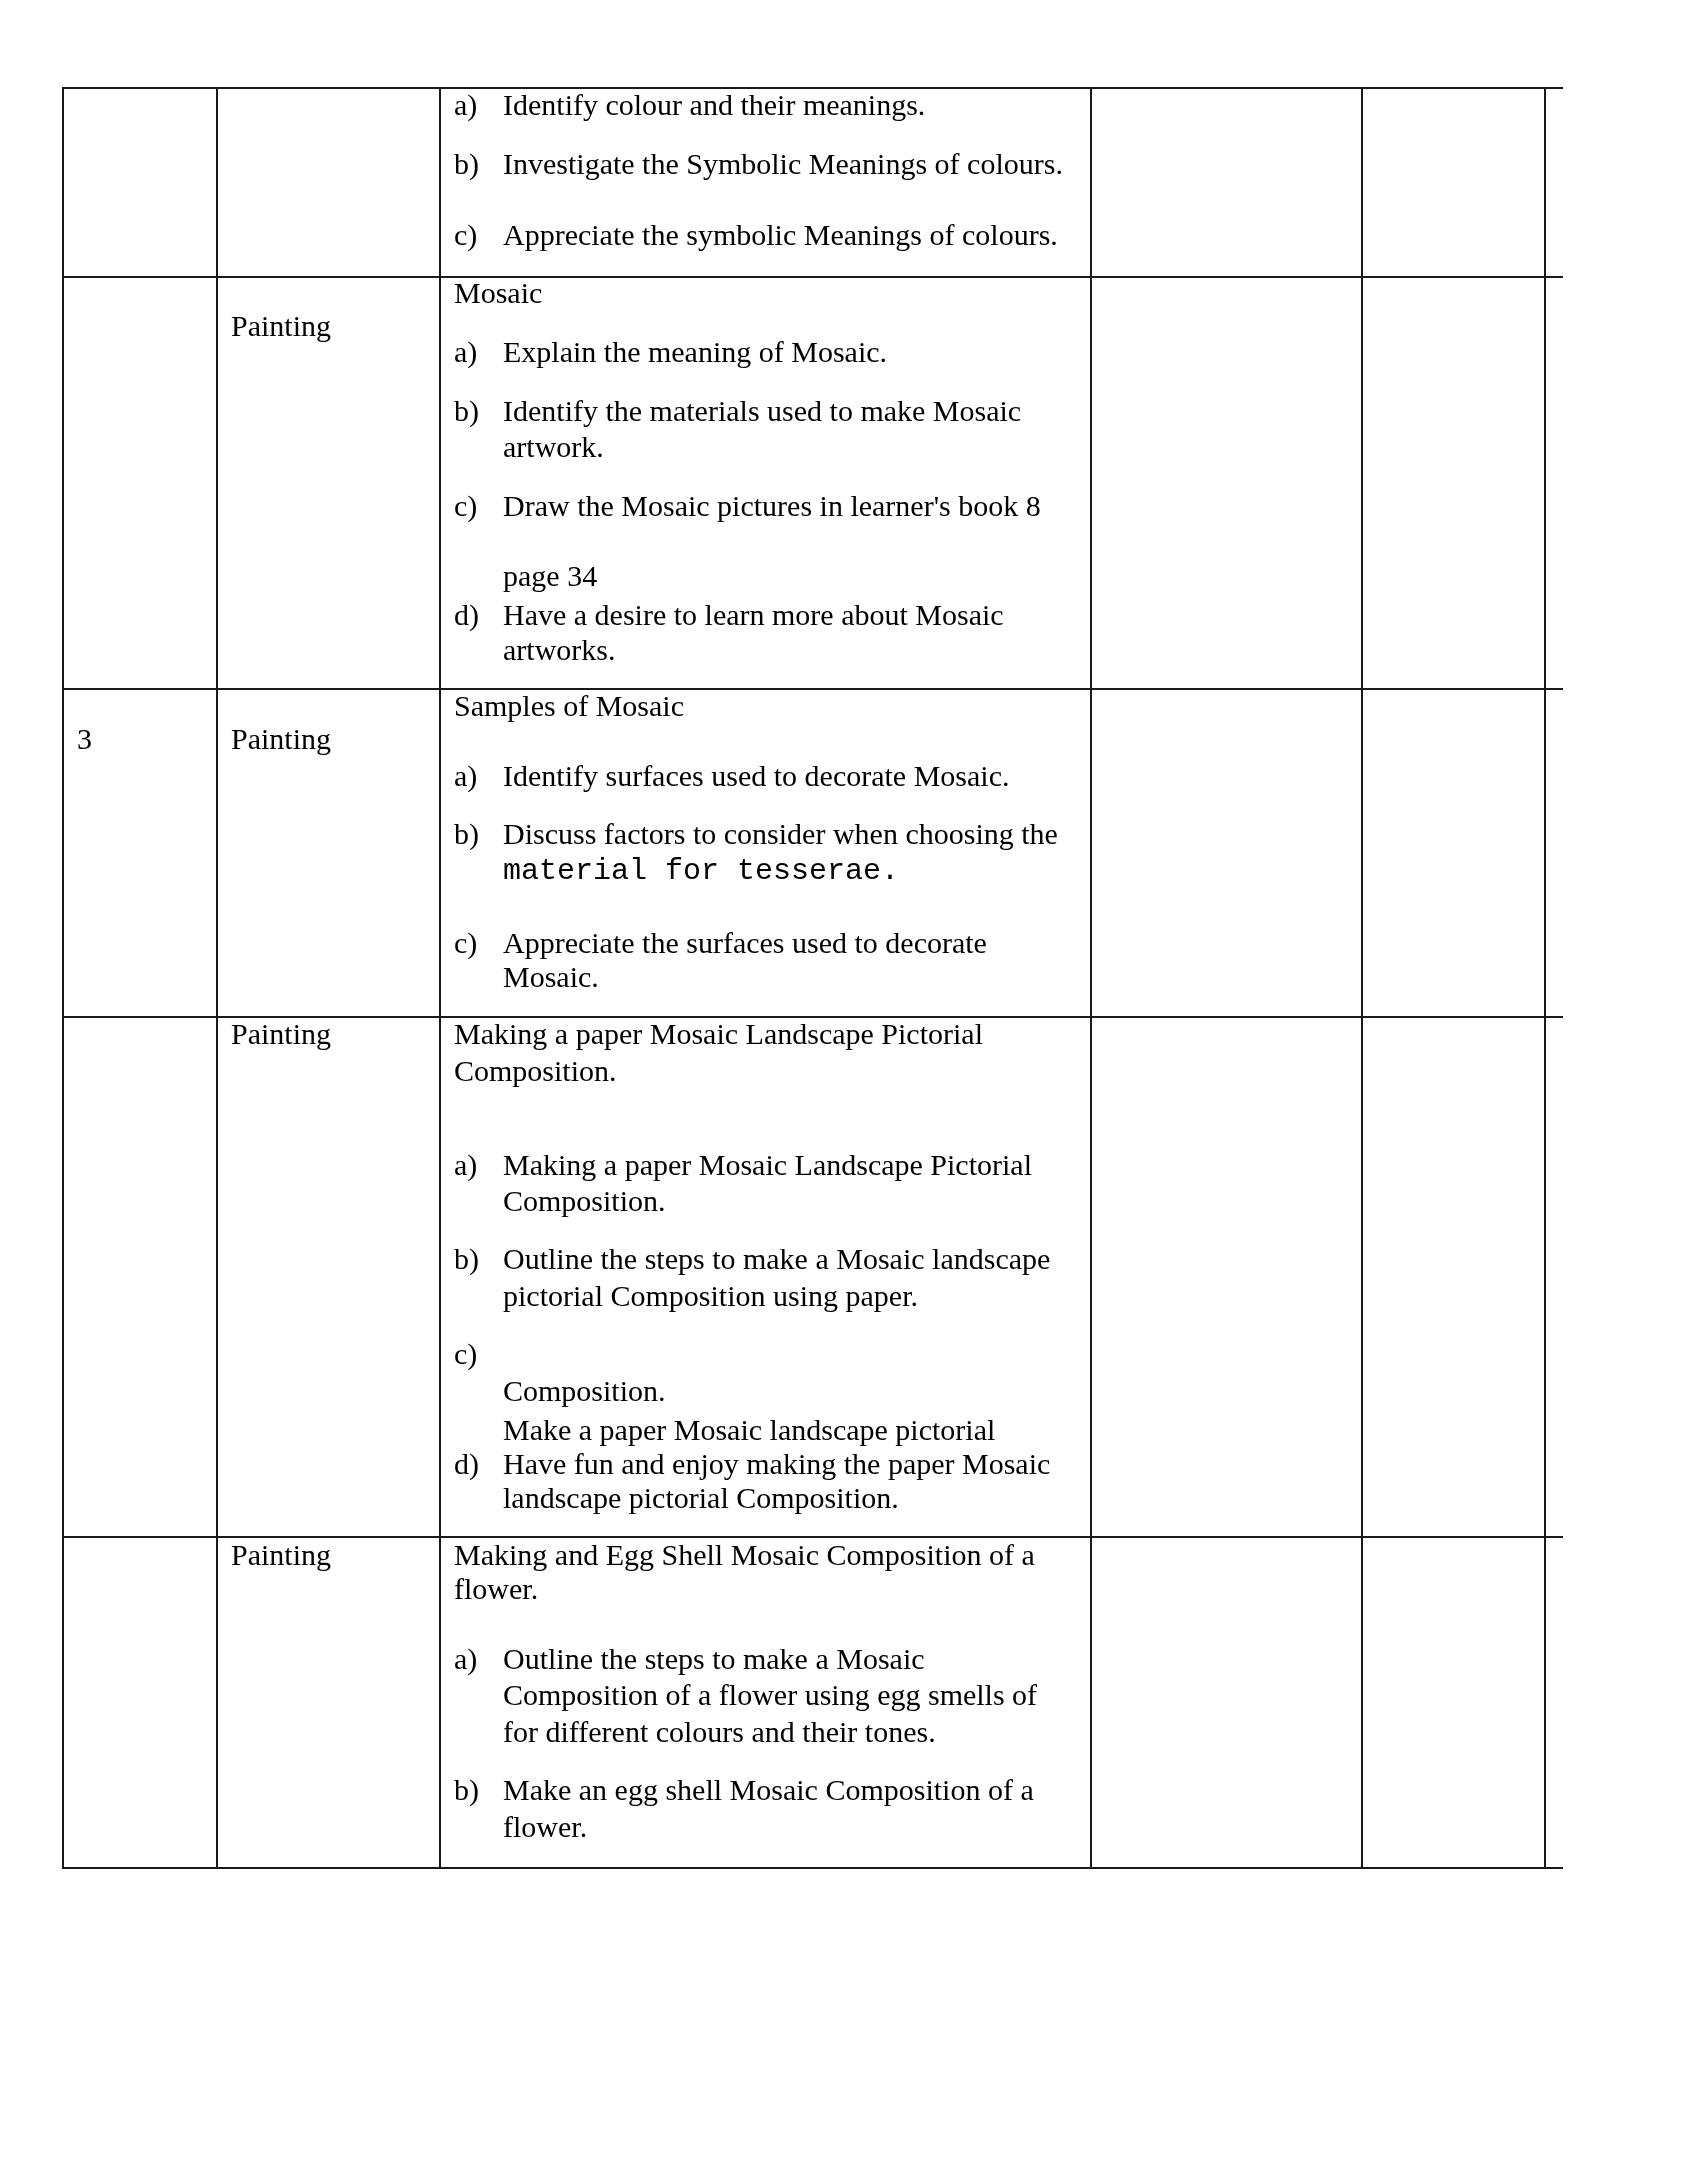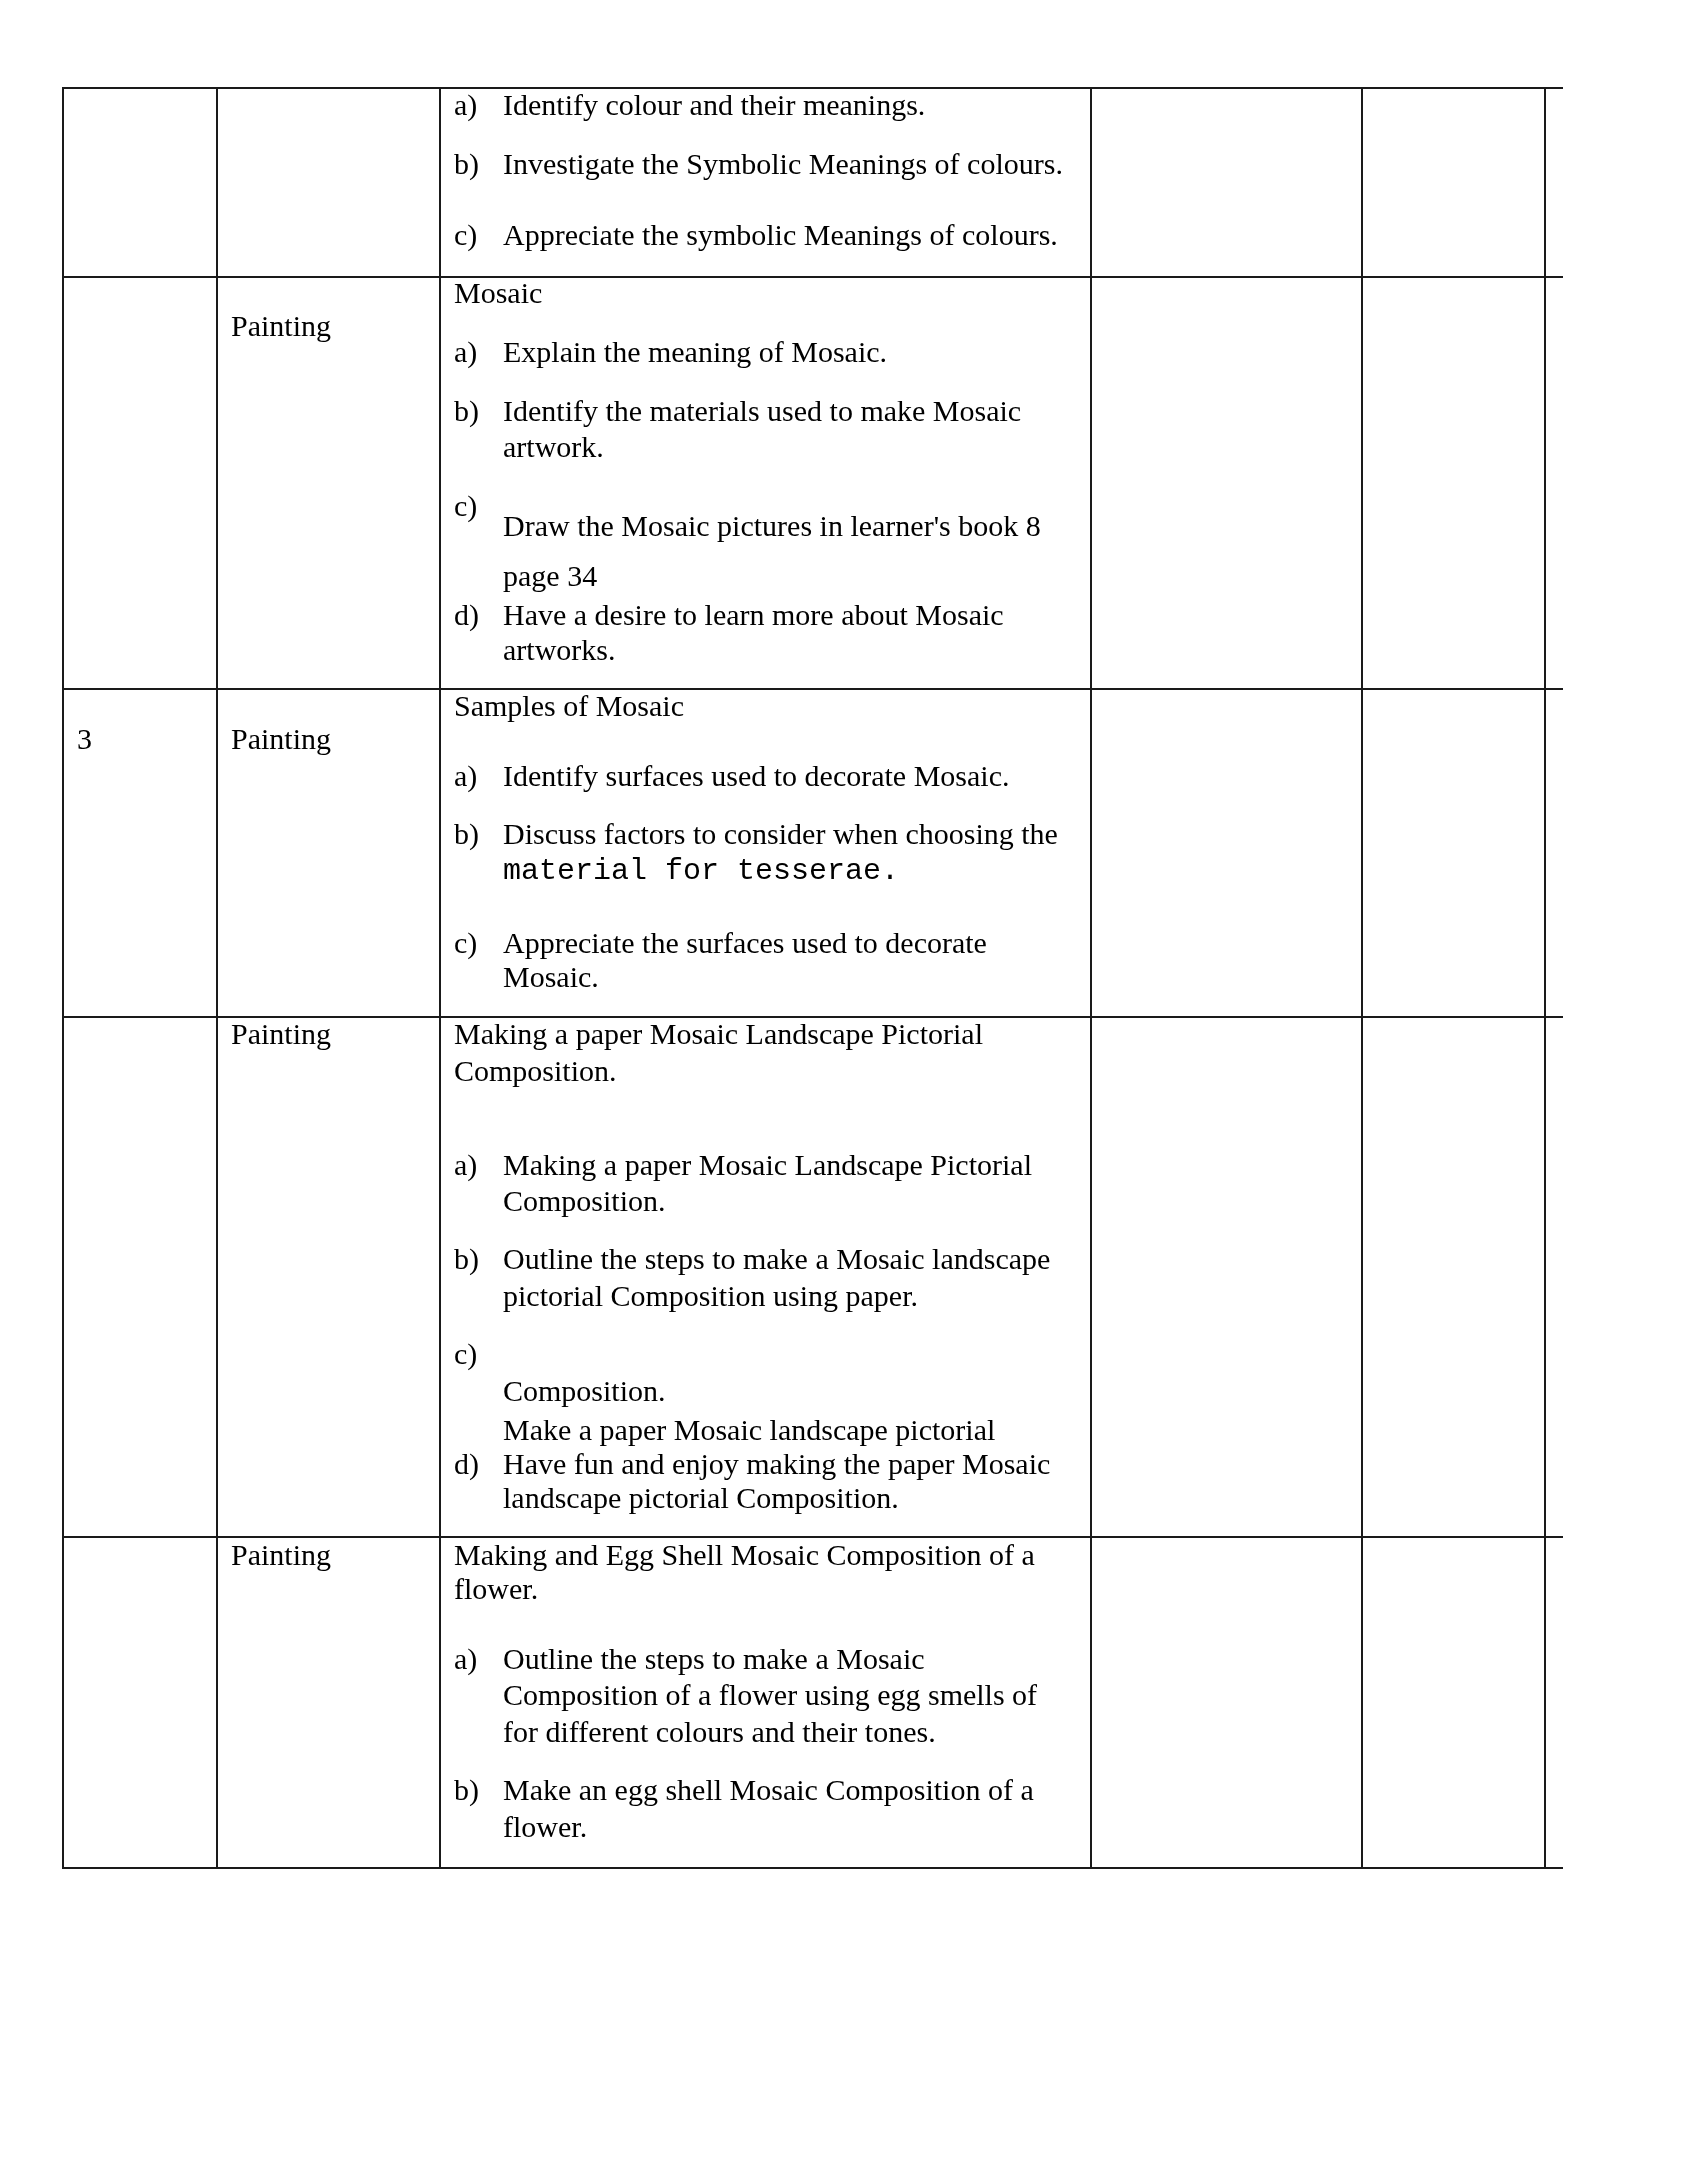--- a/index.html
+++ b/index.html
@@ -40,21 +40,21 @@
 
 <div>
   <span class="t" style="left:231px; top:308px;">Painting</span>
   <span class="t" style="left:454px; top:275px;">Mosaic</span>
   <span class="t" style="left:454px; top:334px;">a)</span>
   <span class="t" style="left:503px; top:334px;">Explain the meaning of Mosaic.</span>
   <span class="t" style="left:454px; top:393px;">b)</span>
   <span class="t" style="left:503px; top:393px;">Identify the materials used to make Mosaic</span>
   <span class="t" style="left:503px; top:429px;">artwork.</span>
   <span class="t" style="left:454px; top:488px;">c)</span>
-  <span class="t" style="left:503px; top:488px;margin-top:20px;">Draw the Mosaic pictures in learner's book 8</span>
+  <span class="t" style="left:503px; top:488px;">Draw the Mosaic pictures in learner's book 8</span>
   <span class="t" style="left:503px; top:525px;margin-top:33px;">page 34</span>
   <span class="t" style="left:454px; top:597px;">d)</span>
   <span class="t" style="left:503px; top:597px;">Have a desire to learn more about Mosaic</span>
   <span class="t" style="left:503px; top:632px;">artworks.</span>
 </div>
 
 <div>
   <span class="t" style="left:77px; top:721px;">3</span>
   <span class="t" style="left:231px; top:721px;">Painting</span>
   <span class="t" style="left:454px; top:688px;">Samples of Mosaic</span>

